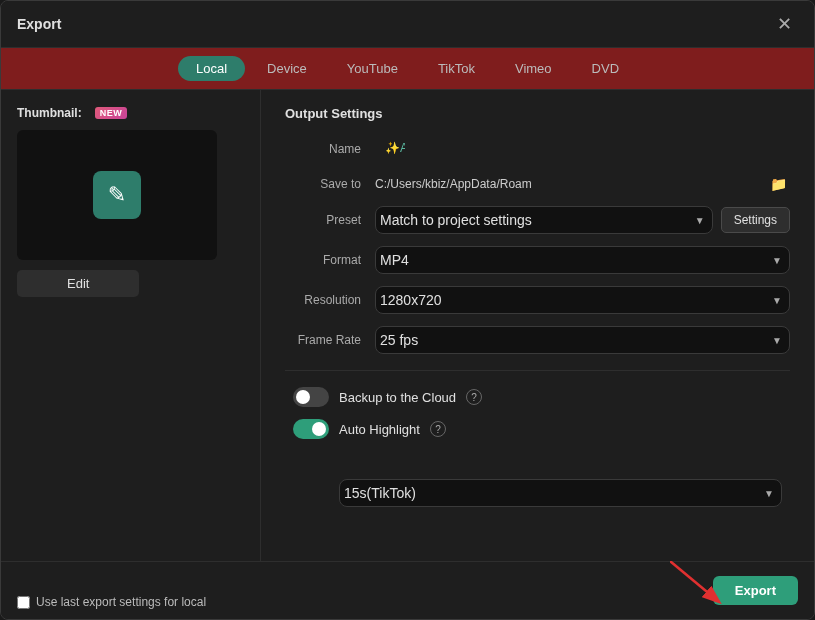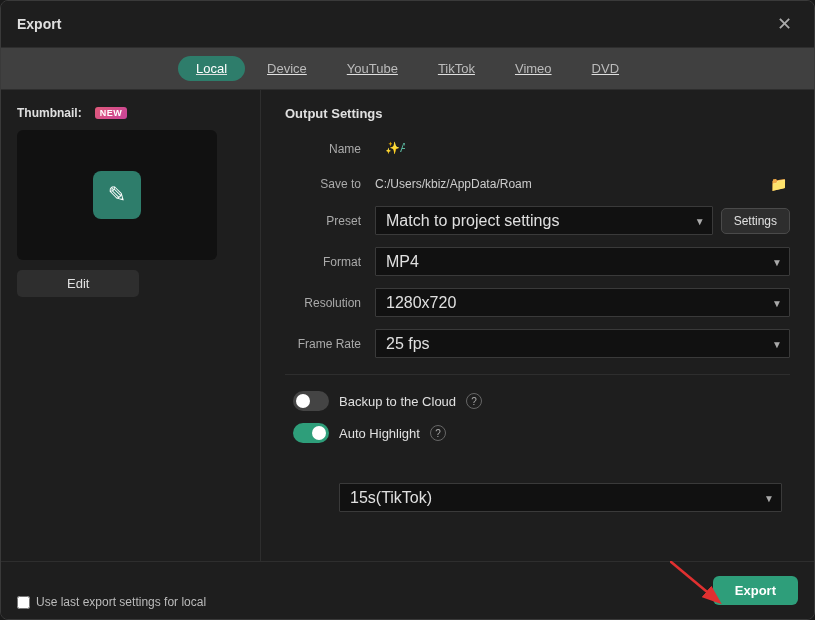--- a/index.html
+++ b/index.html
@@ -44,24 +44,23 @@
       cursor: pointer;
       padding: 2px 6px;
       border-radius: 4px;
     }
     .tabs-row {
       display: flex;
       align-items: center;
       justify-content: center;
       gap: 4px;
       padding: 8px 17px;
-      background: #404040;
+      background: #7f1d1d;
       border-bottom: 1px solid #2e2e2e;
       flex-shrink: 0;
-      text-decoration: underline;
     }
     .tab {
       padding: 5px 18px;
       border-radius: 20px;
       cursor: pointer;
       font-size: 13px;
       color: #bbb;
       background: transparent;
       border: none;
     }
@@ -201,24 +200,24 @@
       padding: 2px;
     }
     .select-wrapper {
       flex: 1;
       position: relative;
     }
     .styled-select {
       width: 100%;
       background: #111;
       border: 1px solid #3a3a3a;
-      border-radius: 1px;
-      color: #e0e0e0;
-      padding: 5px 28px 5px 10px;
-      font-size: 16px;
+      border-radius: 8px;
+      color: #e0e0e0;
+      padding: 5px 28px 5px 4px;
+      font-size: 14px;
       appearance: none;
       -webkit-appearance: none;
       cursor: pointer;
       outline: none;
     }
     .select-arrow {
       position: absolute;
       right: 8px;
       top: 50%;
       transform: translateY(-50%);

